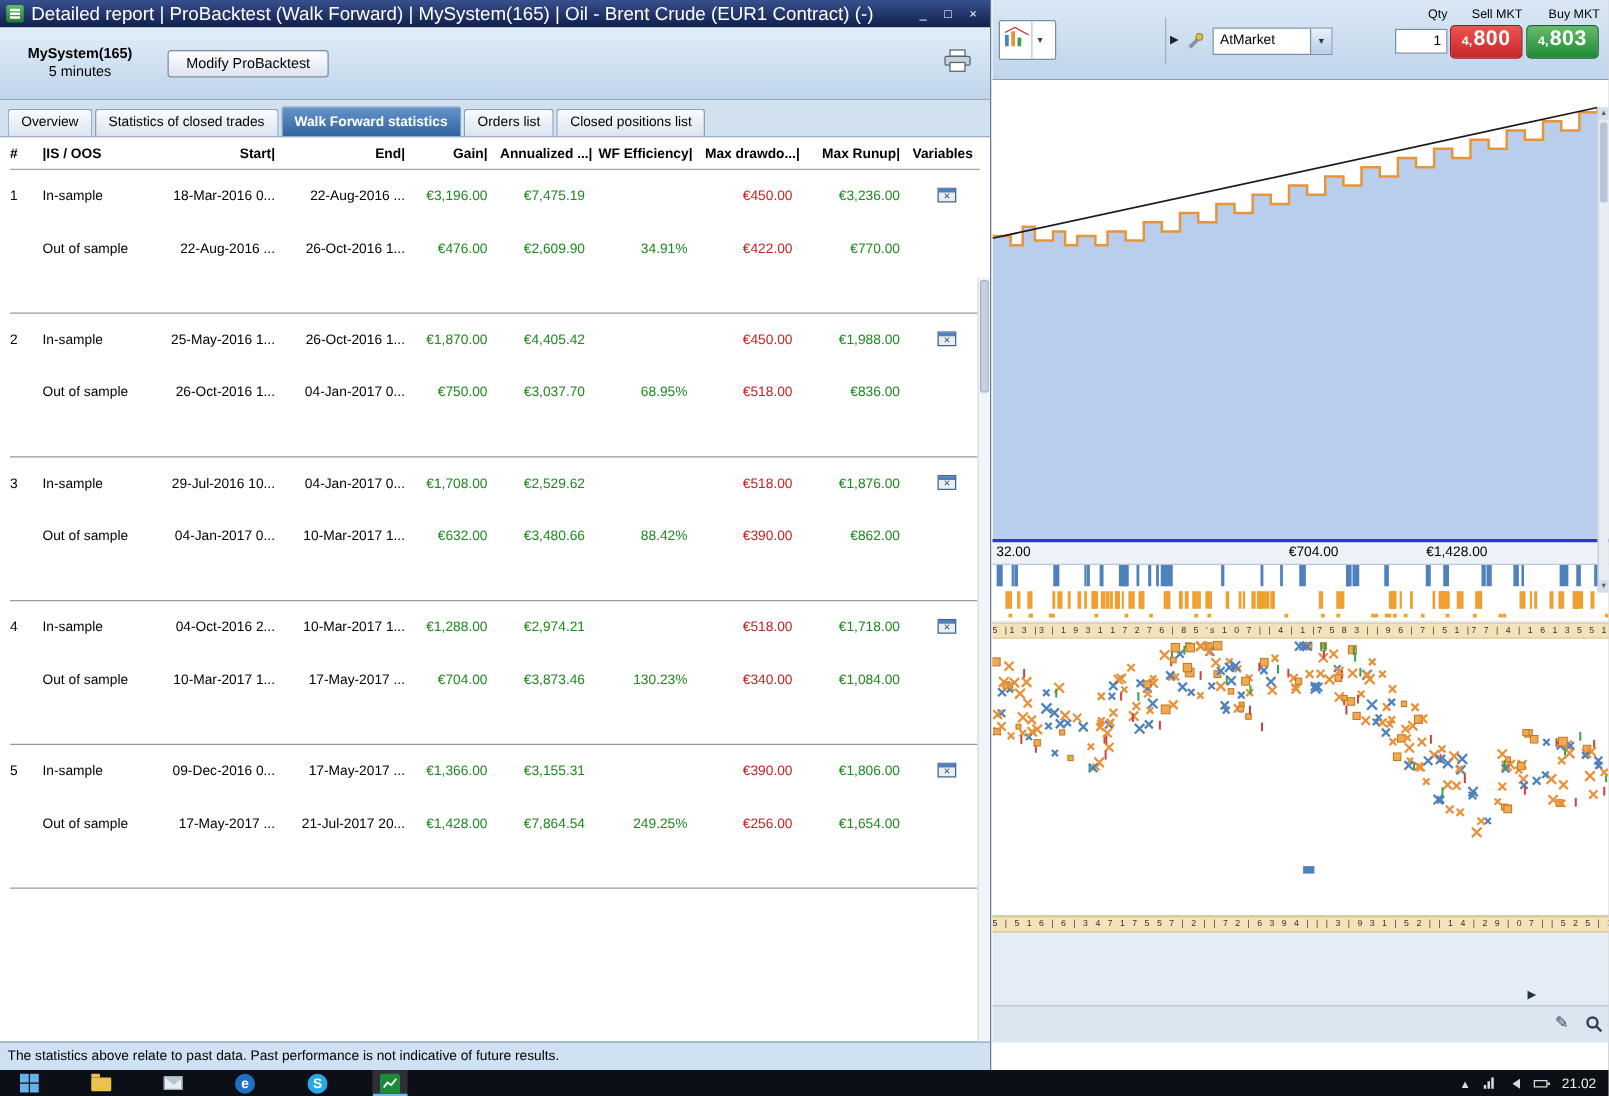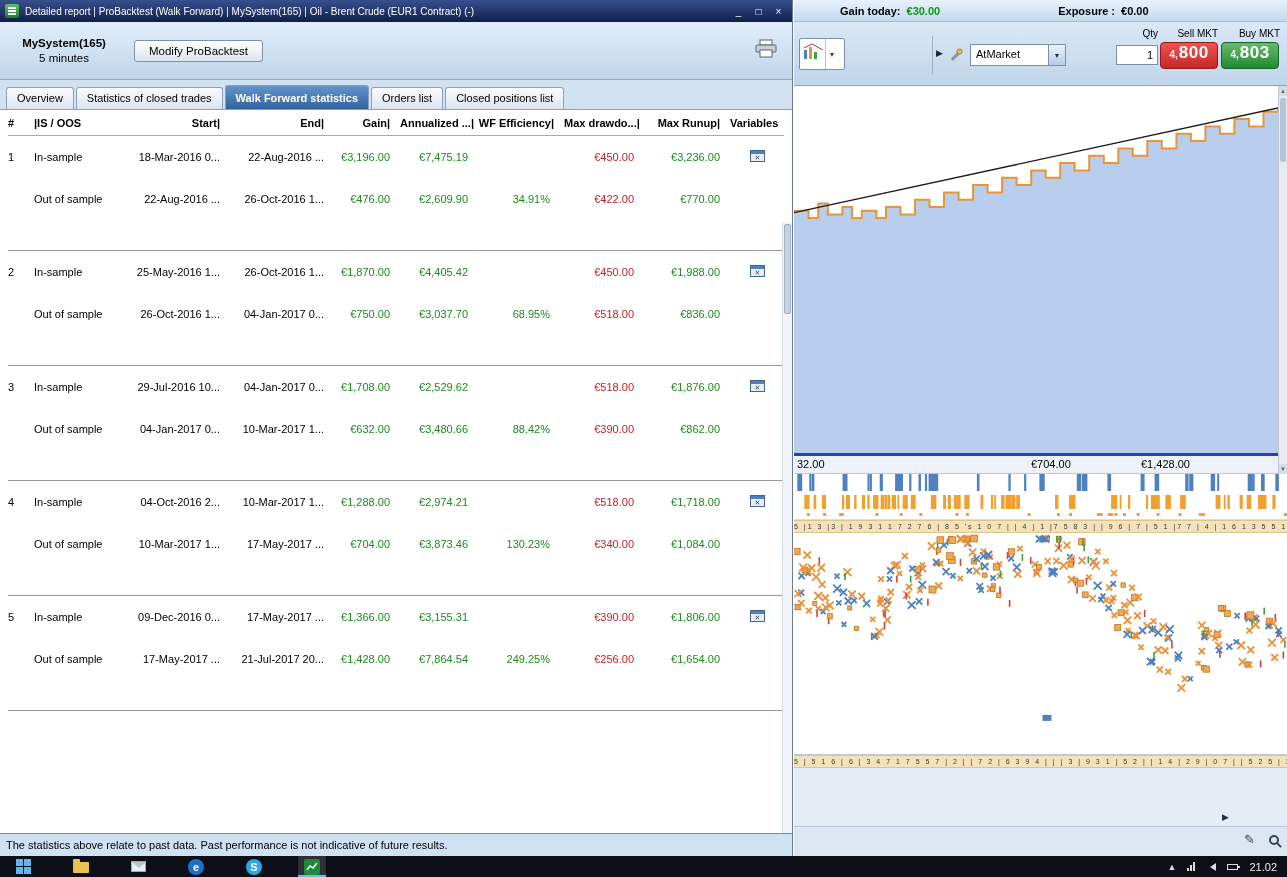--- a/index.html
+++ b/index.html
@@ -7,21 +7,21 @@
   .screen{position:relative;width:1287px;height:877px;background:#fff;overflow:hidden;
           font-family:"Liberation Sans", sans-serif; -webkit-font-smoothing:antialiased;}
 
   
   .left-window{position:absolute;left:0;top:0;width:793px;height:856px;display:flex;flex-direction:column;
                border-right:1px solid #6a7a90;background:#fff;}
   .titlebar{height:22px;background:linear-gradient(#37508e,#101f4a);color:#fff;display:flex;align-items:center;
             padding:0 5px;gap:6px;flex:0 0 auto;}
   .app-icon{width:14px;height:14px;background:linear-gradient(#5cc06a,#237a33);border-radius:2px;position:relative;flex:0 0 auto;}
   .app-icon::after{content:"";position:absolute;left:3px;top:3px;width:8px;height:2px;background:#fff;box-shadow:0 3px 0 #fff,0 6px 0 #fff;}
-  .titlebar .title{font-size:10px;flex:1;white-space:nowrap;overflow:hidden;}
+  .titlebar .title{font-size:15px;flex:1;white-space:nowrap;overflow:hidden;}
   .win-btns{display:flex;gap:3px;}
   .win-btn{width:17px;height:15px;font-size:10px;color:#fff;display:flex;align-items:center;justify-content:center;cursor:default;}
 
   .report-header{height:58px;background:linear-gradient(#e2eefa,#bfd5ea);border-bottom:1px solid #93aac4;
                  display:flex;align-items:center;padding:0 8px;flex:0 0 auto;}
   .instrument-box{width:226px;font-weight:bold;font-size:11.5px;text-align:center;padding:6px 2px;
                   border-right:1px solid #93aac4;align-self:stretch;display:flex;align-items:center;justify-content:center;}
   .system-box{width:112px;text-align:center;font-size:11.5px;line-height:1.3;}
   .system-box .sys{font-weight:bold;}
   .modify-btn{margin-left:14px;padding:4px 14px;font-size:11.5px;background:linear-gradient(#ffffff,#dde4ee);
@@ -340,28 +340,20 @@
         </div>
     </div>
 
     <div class="status-bar">
       <span>The statistics above relate to past data. Past performance is not indicative of future results.</span>
     </div>
   </div>
 
   <div class="right-panel">
 
-    <div class="info-bar">
-      <span class="sp1"></span>
-      <span>Gain today:</span>
-      <span class="green">€30.00</span>
-      <span class="sp2"></span>
-      <span>Exposure :</span>
-      <span class="val">€0.00</span>
-    </div>
 
     <div class="trade-toolbar">
       <div class="chart-type-btn">
         <span class="mini">
           <svg width="22" height="18">
               <rect x="1" y="7" width="3" height="9" fill="#4f81bd"></rect>
               <rect x="6" y="4" width="3" height="12" fill="#e8913a"></rect>
               <rect x="11" y="9" width="3" height="7" fill="#3aa04a"></rect>
               <polyline points="1,5 9,1 20,7" stroke="#c03030" fill="none"></polyline>
             </svg>

